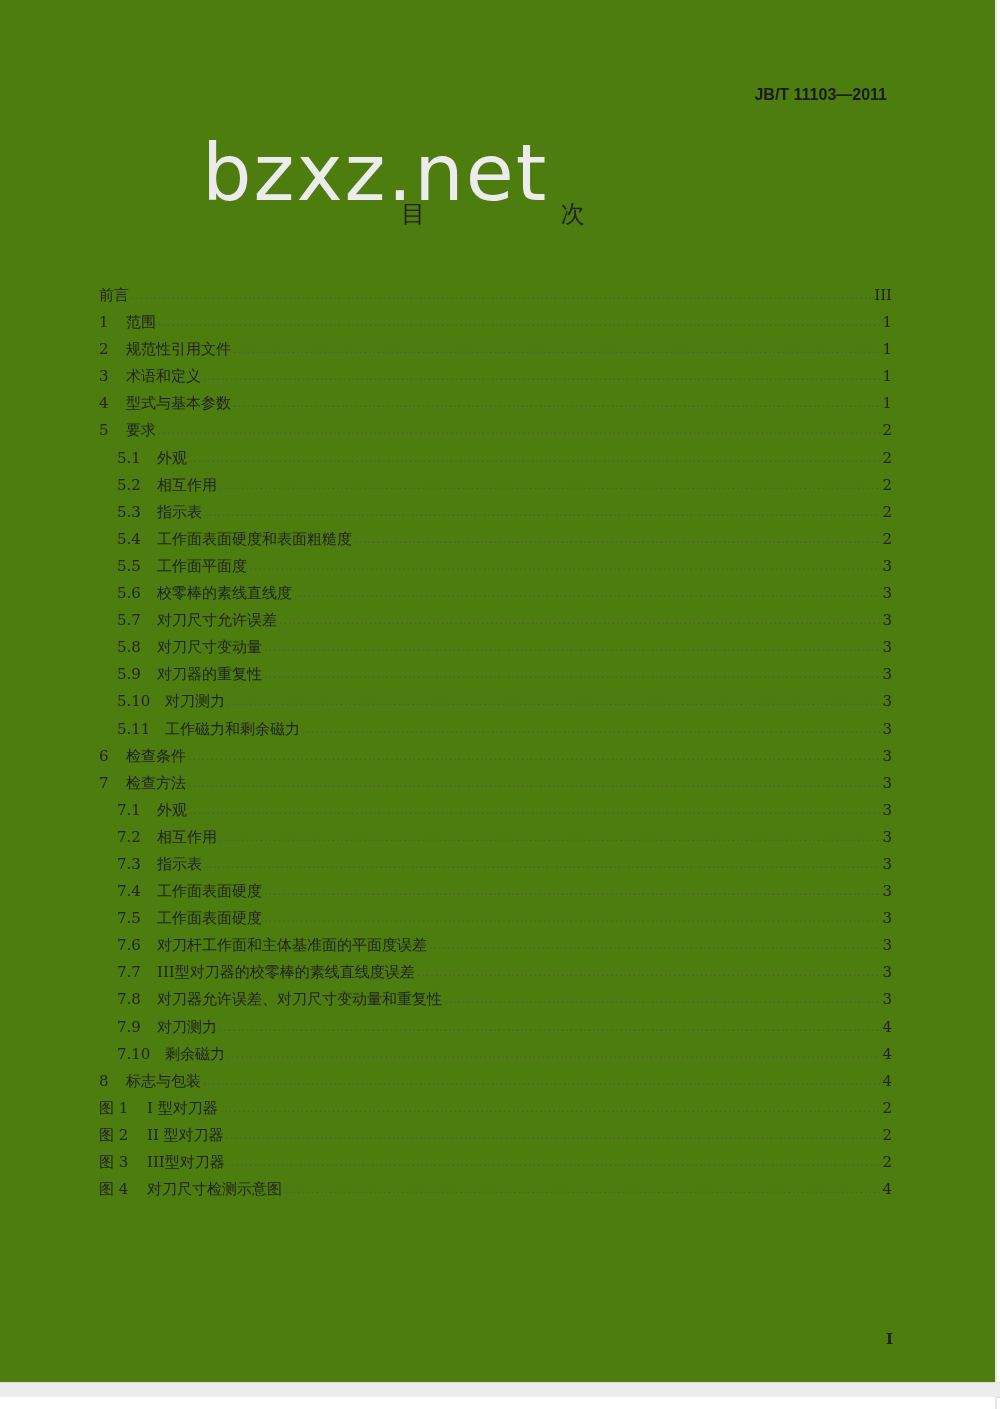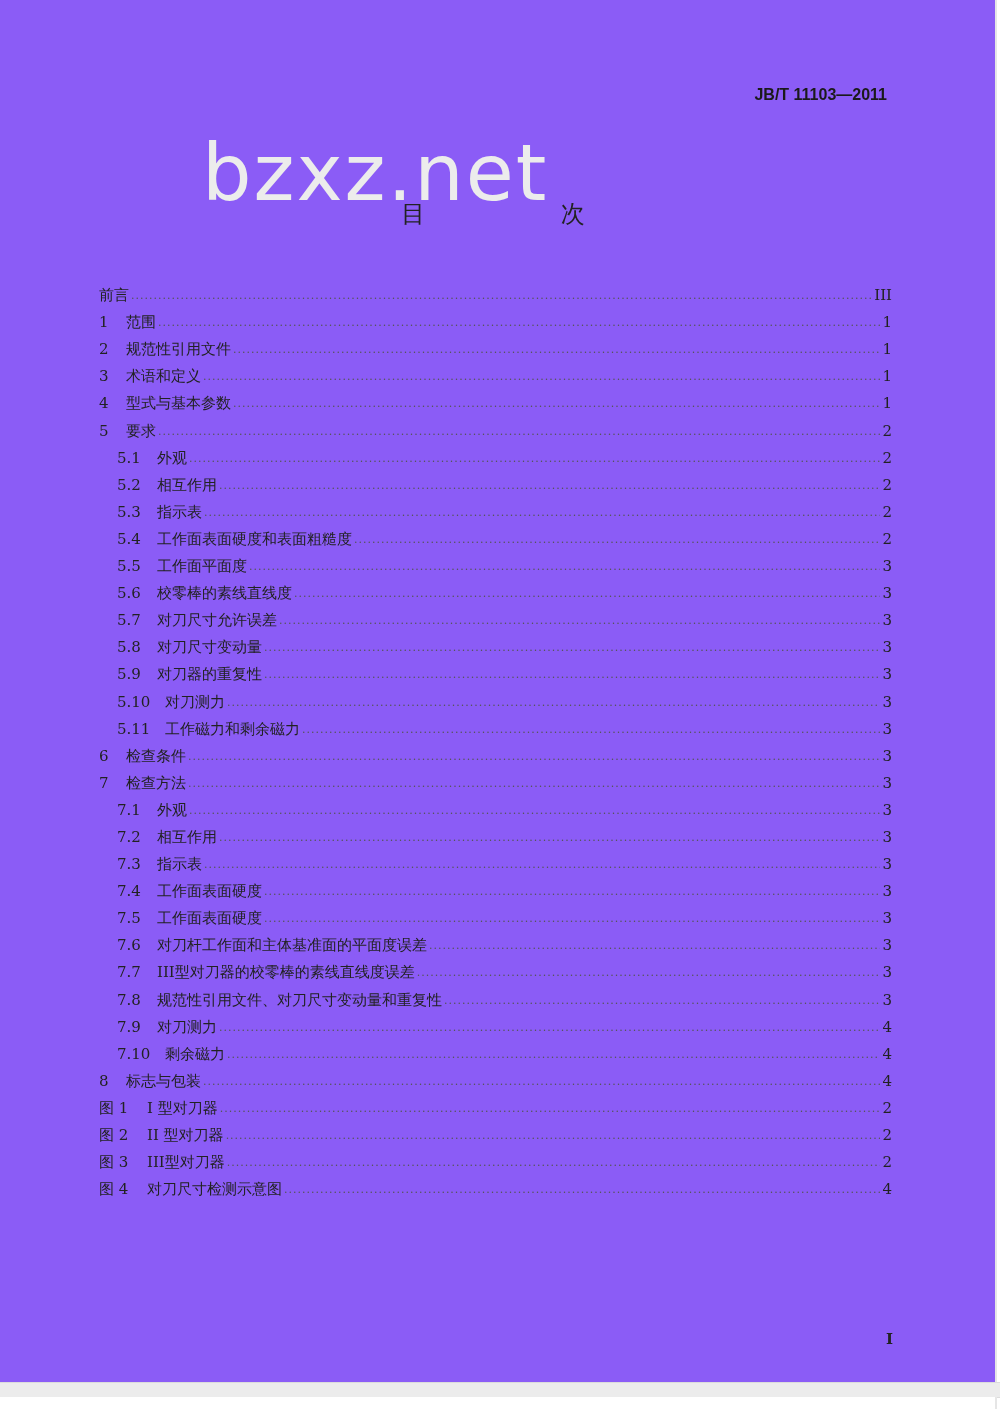--- a/index.html
+++ b/index.html
@@ -4,21 +4,21 @@
 <style>
   html, body { margin: 0; padding: 0; }
   body {
     width: 1000px; height: 1409px; position: relative; overflow: hidden;
     background: #ffffff;
     font-family: "DejaVu Serif", "Liberation Serif", serif;
     color: #222;
   }
   .page {
     position: absolute; left: 0; top: 0; width: 995px; height: 1382px;
-    background: #8b5cf6;
+    background: #4d7c0f;
     border-right: 2px solid #e6e6e6;
   }
   .page-sep {
     position: absolute; left: 0; top: 1382px; width: 1000px; height: 14px;
     background: #ececec;
     border-top: 1px solid #dcdcdc; border-bottom: 1px solid #dcdcdc;
   }
   .next-page {
     position: absolute; left: 0; top: 1397px; width: 995px; height: 12px; background: #fff;
     border-right: 2px solid #e6e6e6;
@@ -35,21 +35,21 @@
   }
   .title {
     position: absolute; left: 0; width: 995px; top: 198px; text-align: center;
     font-family: "DejaVu Sans", sans-serif; font-size: 24px; color: #222;
     letter-spacing: 64px; padding-left: 55px; box-sizing: border-box;
   }
   .toc {
     position: absolute; left: 99px; top: 282px; width: 793px;
   }
   .row {
-    display: flex; align-items: flex-end; height: 27.1px;
+    display: flex; align-items: flex-start; height: 27.1px;
     font-size: 15px; line-height: 27px; white-space: nowrap;
   }
   .row.l2 { padding-left: 18px; }
   .num { display: inline-block; }
   .row.l1 .num { width: 27px; }
   .row.l2 .num { width: 40px; }
   .row.l2.wide .num { width: 48px; }
   .row.fig .num { width: 48px; }
   .label { }
   .dots {
@@ -223,21 +223,21 @@
         <span class="pg">3</span>
       </div>
       <div class="row l2">
         <span class="num">7.7</span>
         <span class="label">III型对刀器的校零棒的素线直线度误差</span>
         <span class="dots"></span>
         <span class="pg">3</span>
       </div>
       <div class="row l2">
         <span class="num">7.8</span>
-        <span class="label">规范性引用文件、对刀尺寸变动量和重复性</span>
+        <span class="label">对刀器允许误差、对刀尺寸变动量和重复性</span>
         <span class="dots"></span>
         <span class="pg">3</span>
       </div>
       <div class="row l2">
         <span class="num">7.9</span>
         <span class="label">对刀测力</span>
         <span class="dots"></span>
         <span class="pg">4</span>
       </div>
       <div class="row l2 wide">

